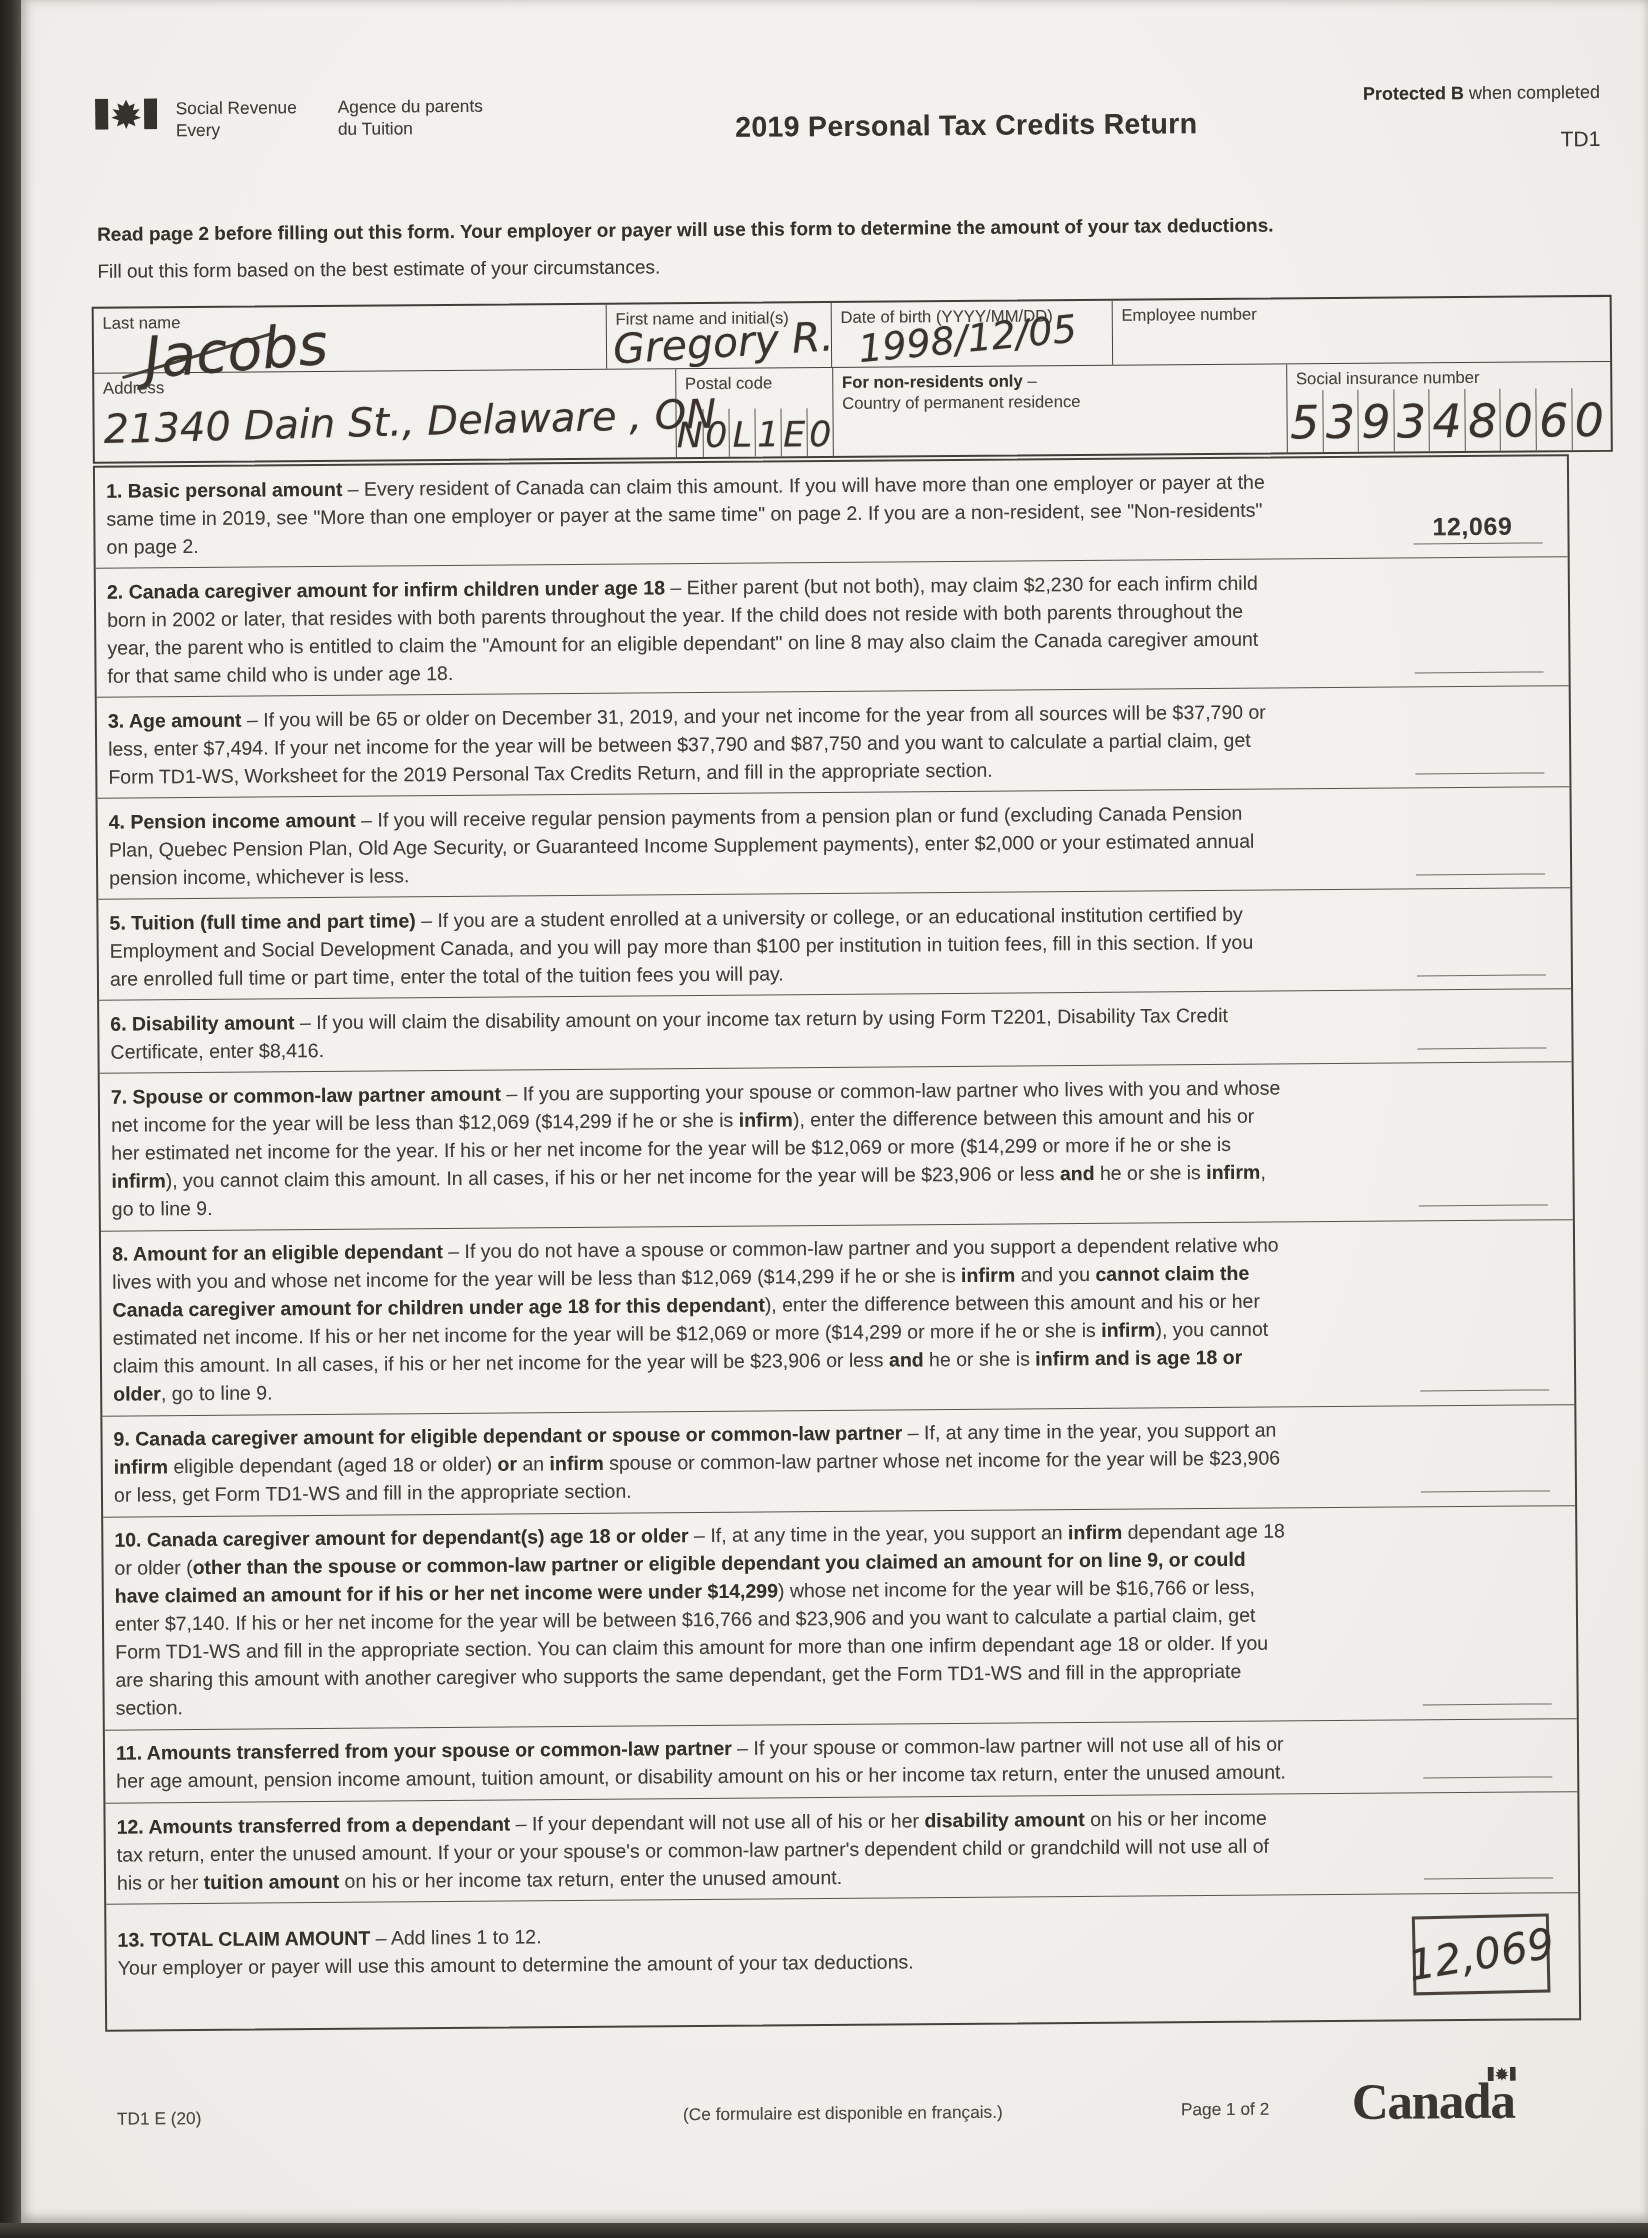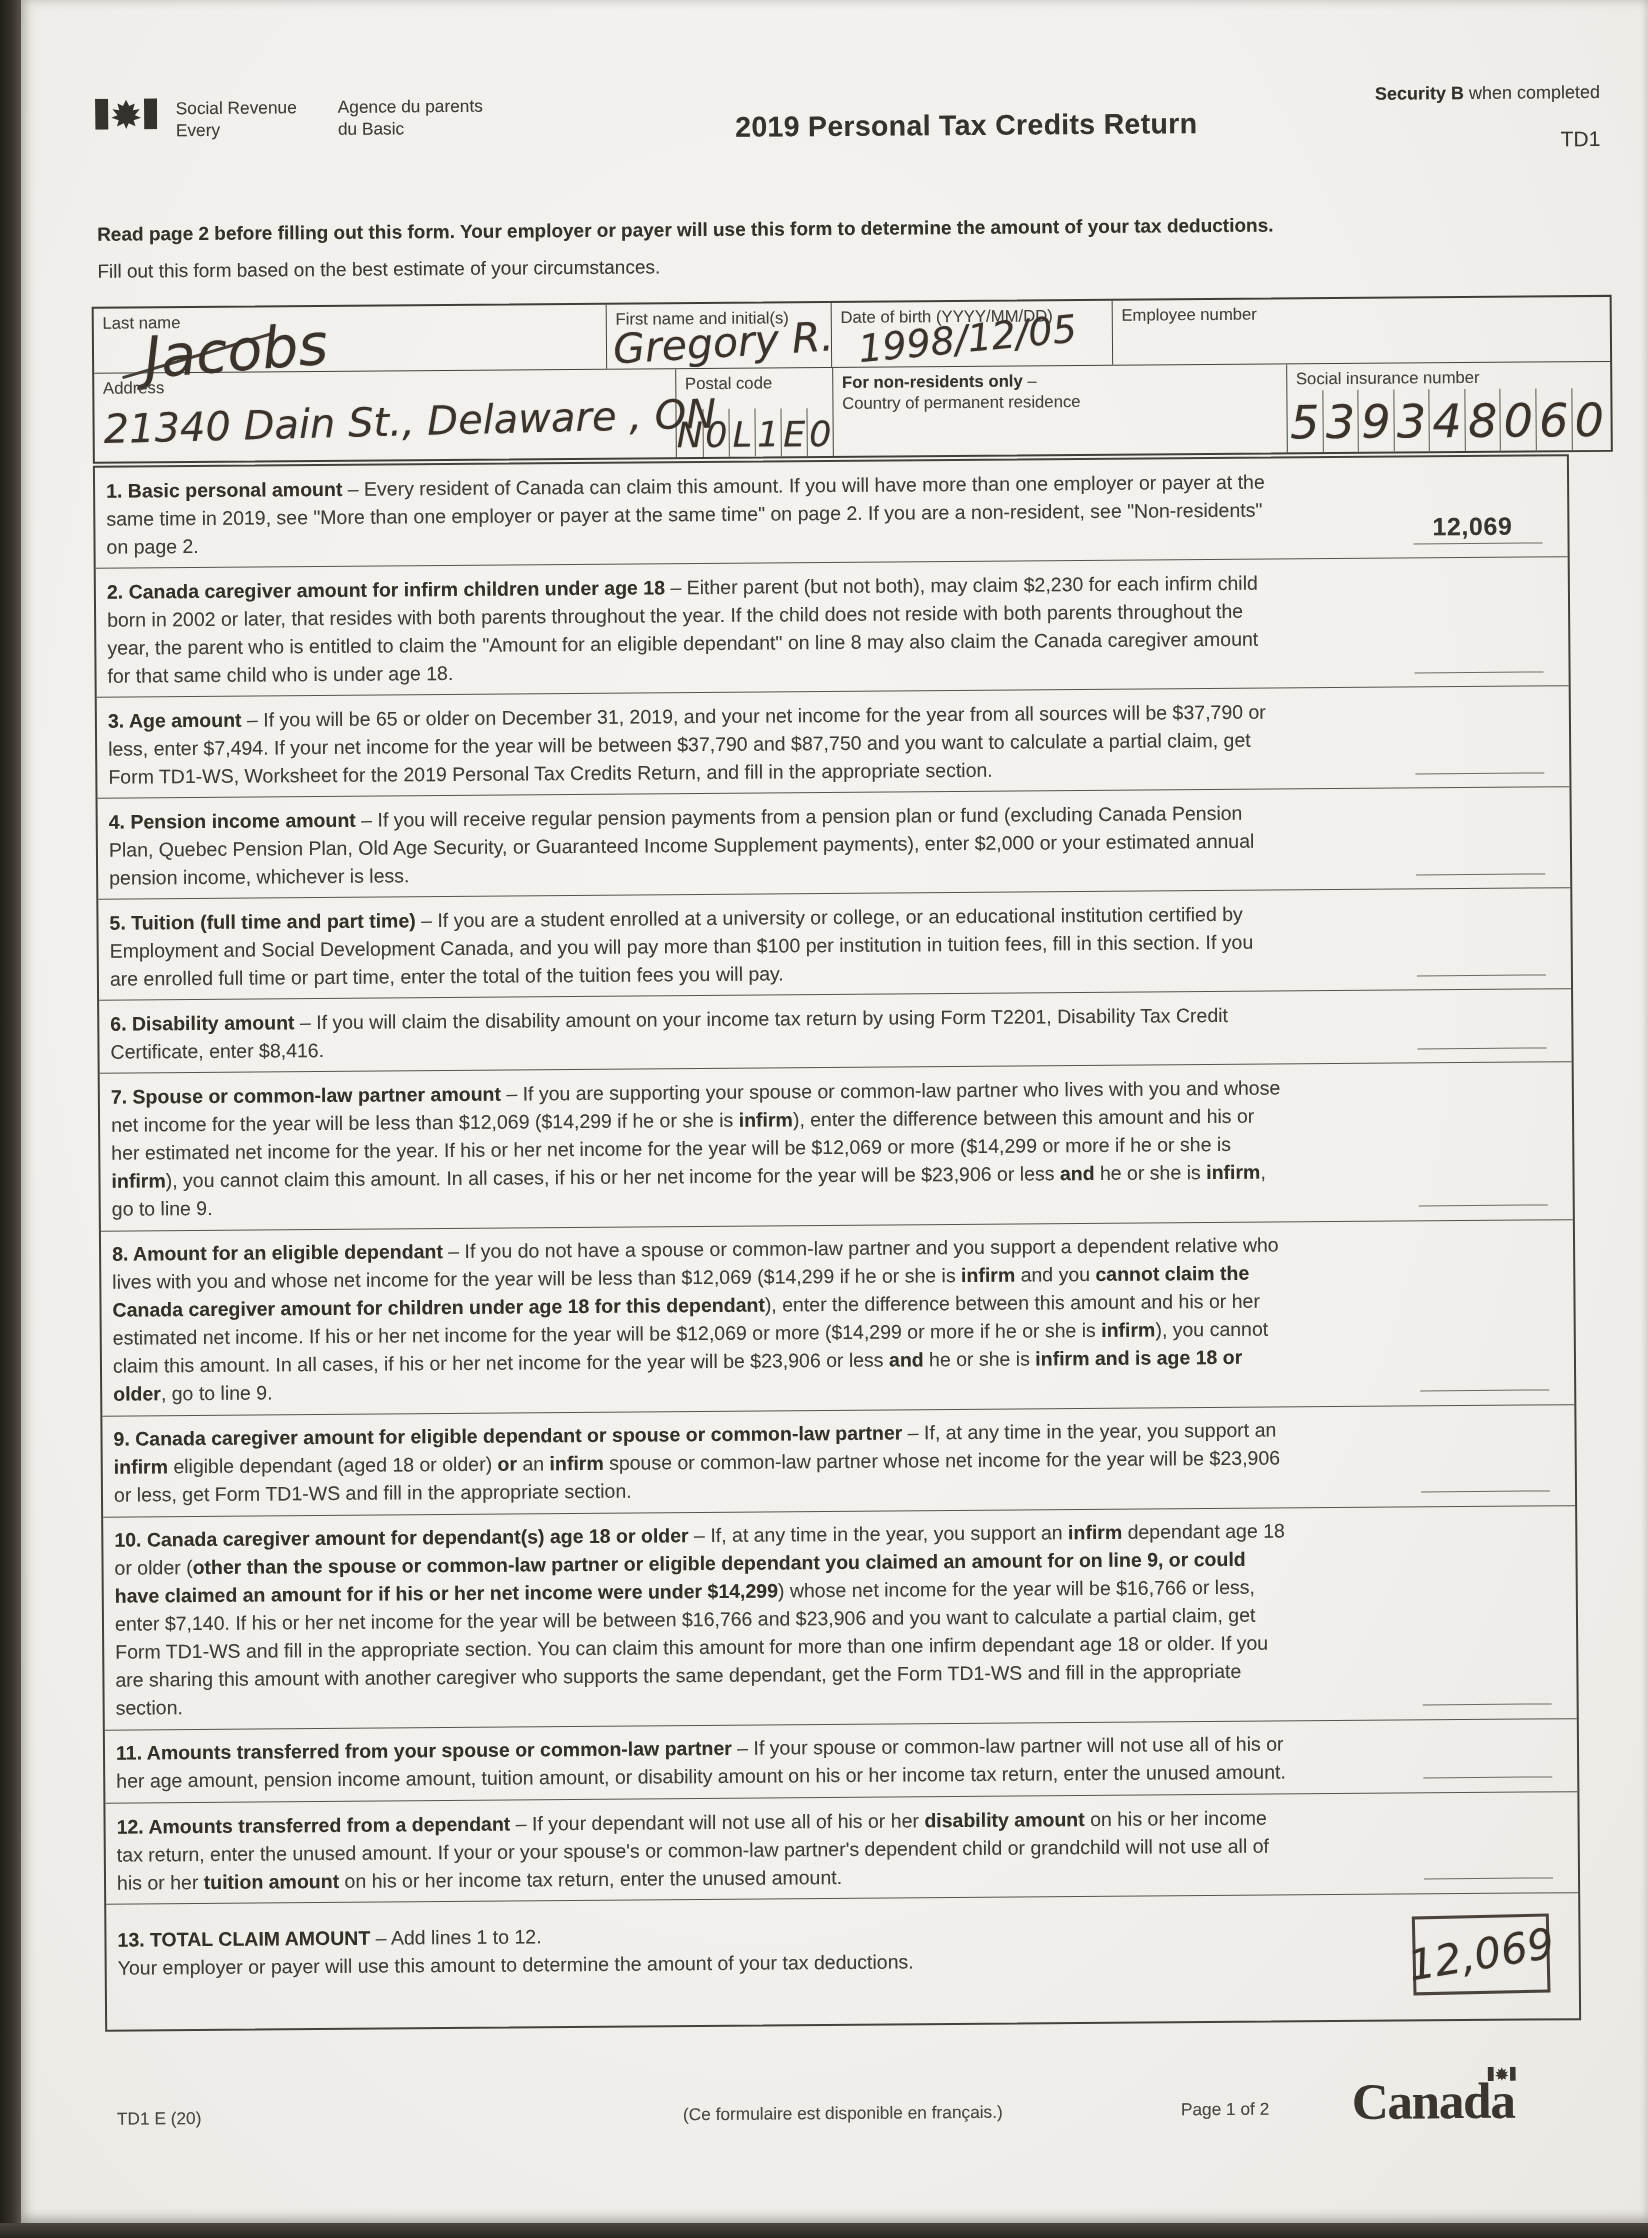--- a/index.html
+++ b/index.html
@@ -111,27 +111,27 @@
         <rect x="79" y="0" width="21" height="50"></rect>
         <path d="M50 2 L55 12 L64 8 L61 19 L72 17 L64 27 L74 31 L62 35 L65 45 L54 40 L50 49 L46 40 L35 45 L38 35 L26 31 L36 27 L28 17 L39 19 L36 8 L45 12 Z"></path>
       </svg>
       <div class="agency">
         <div>
           <div>Social Revenue</div>
           <div>Every</div>
         </div>
         <div>
           <div>Agence du parents</div>
-          <div>du Basic</div>
+          <div>du Tuition</div>
         </div>
       </div>
     </div>
     <div class="page-title">2019 Personal Tax Credits Return</div>
     <div class="head-right">
-      <div class="protected"><b>Security B</b><span> when completed</span></div>
+      <div class="protected"><b>Protected B</b><span> when completed</span></div>
       <div class="form-code">TD1</div>
     </div>
 
     <div class="intro">
       <div class="l1">Read page 2 before filling out this form. Your employer or payer will use this form to determine the amount of your tax deductions.</div>
       <div class="l2">Fill out this form based on the best estimate of your circumstances.</div>
     </div>
 
     <div class="id-table">
       <div class="id-row r1">

